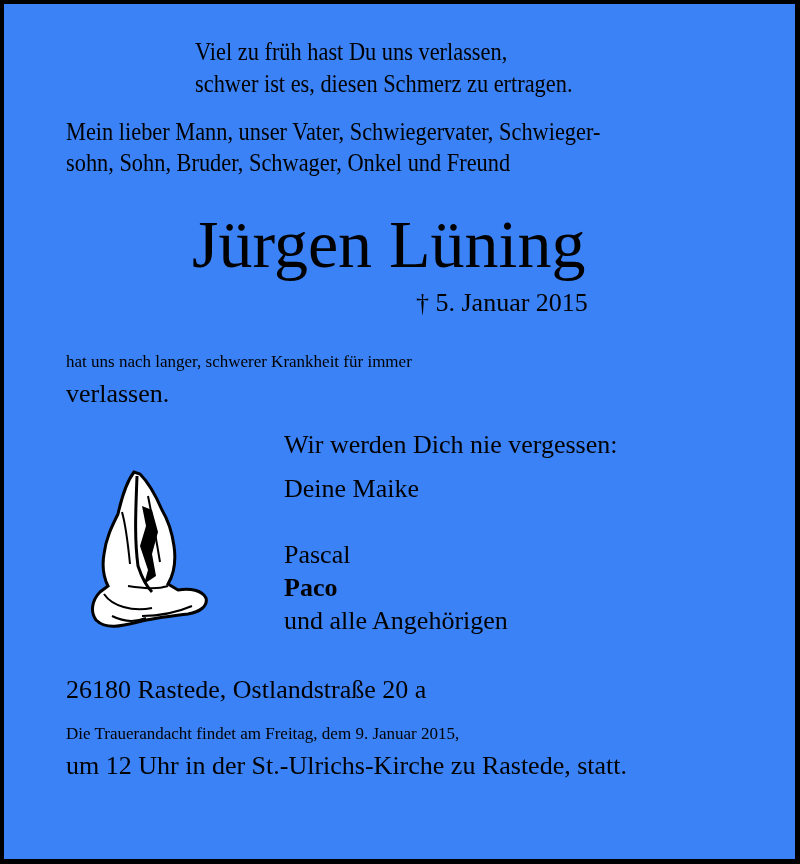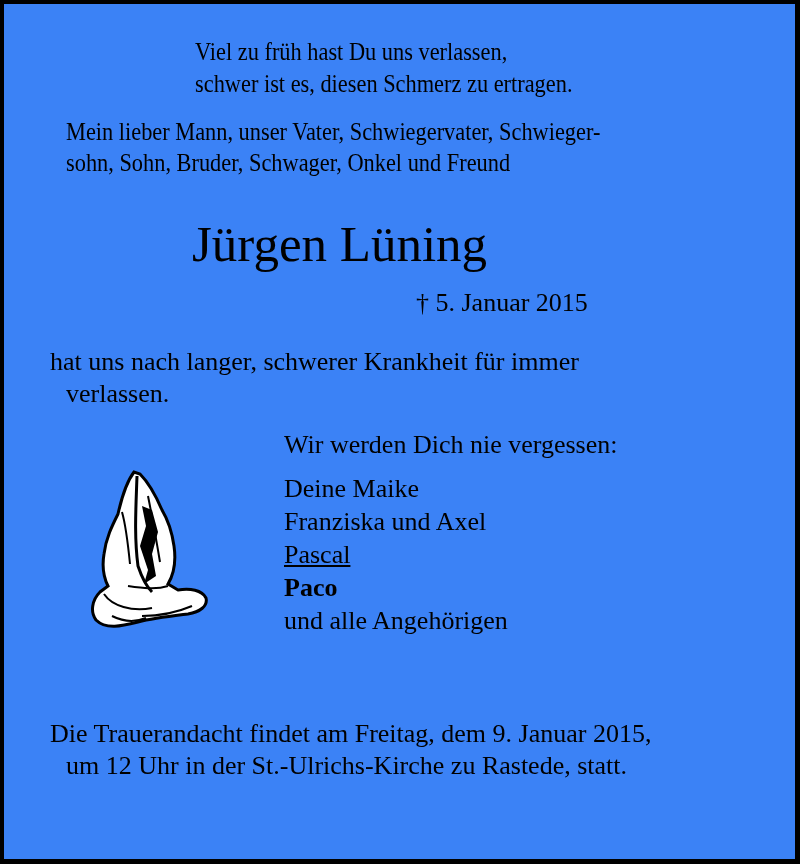--- a/index.html
+++ b/index.html
@@ -3,22 +3,22 @@
 <meta charset="utf-8">
 <style>
   html, body { margin: 0; padding: 0; background: #fff; }
   body { width: 800px; height: 864px; position: relative; overflow: hidden;
          font-family: "Liberation Serif", "DejaVu Serif", serif; color: #000; }
   .frame { position: absolute; left: 0; top: 0; width: 800px; height: 864px;
            box-sizing: border-box; border-style: solid; border-color: #000;
            border-width: 4px 5px 5px 4px; background: #3b82f6; }
   .t { position: absolute; white-space: nowrap; font-size: 26px; line-height: 32px; transform-origin: left top; }
   .cond { transform: scaleX(0.86); }
-  .name { position: absolute; left: 188px; top: 200px; font-size: 51px; line-height: 80px; white-space: nowrap; text-align: center; }
-  .just { position: absolute; left: 46px; width: 676px; font-size: 26px; line-height: 33px; text-align: justify; text-align-last: left; }
+  .name { position: absolute; left: 188px; top: 200px; font-size: 68px; line-height: 80px; white-space: nowrap; text-align: center; }
+  .just { position: absolute; left: 62px; width: 676px; font-size: 17px; line-height: 33px; text-align: justify; text-align-last: left; }
   .hands { position: absolute; left: 78px; top: 462px; width: 130px; height: 170px; }
 </style>
 </head>
 <body>
 
 <div class="frame">
 
   <div class="t cond" style="left:191px; top:32px;">Viel zu früh hast Du uns verlassen,</div>
   <div class="t cond" style="left:191px; top:64px;">schwer ist es, diesen Schmerz zu ertragen.</div>
 
@@ -36,23 +36,23 @@
 
   <svg class="hands" viewBox="0 0 130 170">
     <path d="M52 6 C46 14 40 30 36 48 C30 60 24 72 22 88 C20 100 22 112 26 120 L18 126 C10 134 8 146 14 154 C24 164 40 160 56 156 C72 152 90 150 106 148 C118 146 126 140 124 132 C120 124 108 122 96 124 L86 118 C92 108 94 94 92 80 C90 66 86 54 80 44 C74 30 66 16 58 8 Z" fill="#fff" stroke="#000" stroke-width="3"></path>
     <path d="M55 10 C54 40 52 70 56 100 C60 112 64 120 70 126" fill="none" stroke="#000" stroke-width="3"></path>
     <path d="M40 46 C44 60 46 78 48 98 M66 30 C70 50 74 72 78 96 M46 120 C60 122 74 124 86 120" fill="none" stroke="#000" stroke-width="2"></path>
     <path d="M60 40 L64 60 L58 80 L66 104 L62 118 L74 110 L70 88 L76 66 L70 44 Z" fill="#000"></path>
     <path d="M22 128 C30 140 50 146 70 142 M60 150 C78 150 96 146 110 140 M30 150 C42 156 54 156 64 152" fill="none" stroke="#000" stroke-width="2"></path>
   </svg>
 
   <div class="t" style="left:280px; top:469px;font-family:Liberation Serif, serif;">Deine Maike</div>
-  <div class="t" style="left:280px; top:502px;">Franziska und Axel</div>
-  <div class="t" style="left:280px; top:535px;text-decoration:underline;">Pascal</div>
+  <div class="t" style="left:280px; top:535px;">Pascal</div>
   <div class="t" style="left:280px; top:568px;font-weight:bold;">Paco</div>
   <div class="t" style="left:280px; top:601px;">und alle Angehörigen</div>
 
+  <div class="t" style="left:62px; top:670px;">26180 Rastede, Ostlandstraße 20 a</div>
 
   <div class="just" style="top:713px;">Die Trauerandacht findet am Freitag, dem 9. Januar 2015,</div>
   <div class="t" style="left:62px; top:746px;">um 12 Uhr in der St.-Ulrichs-Kirche zu Rastede, statt.</div>
 
 
 </div>
 
 </body></html>

